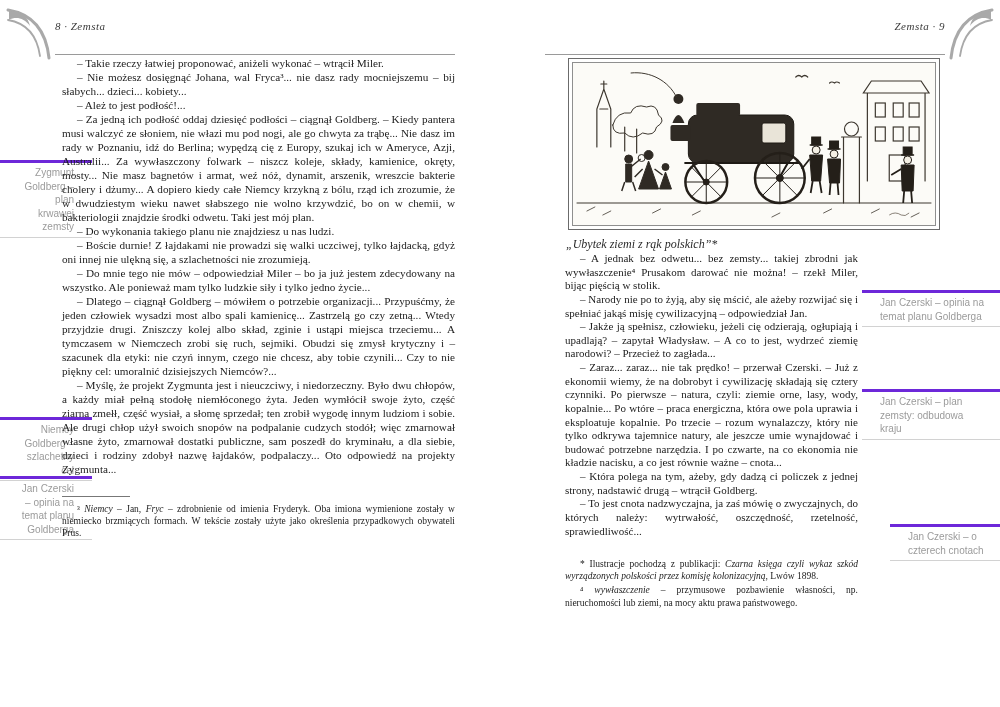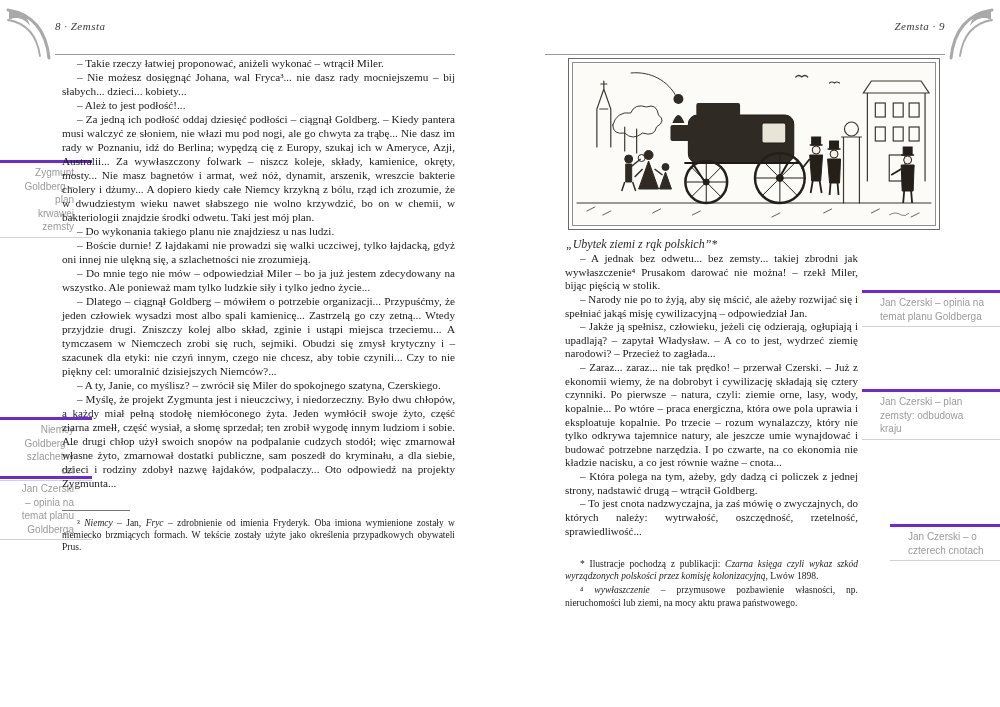--- a/index.html
+++ b/index.html
@@ -68,21 +68,20 @@
 
   <div class="col col-left">
     <p class="para">– Takie rzeczy łatwiej proponować, aniżeli wykonać – wtrącił Miler.</p>
     <p class="para">– Nie możesz dosięgnąć Johana, wal Fryca³... nie dasz rady mocniejszemu – bij słabych... dzieci... kobiety...</p>
     <p class="para">– Ależ to jest podłość!...</p>
     <p class="para">– Za jedną ich podłość oddaj dziesięć podłości – ciągnął Goldberg. – Kiedy pantera musi walczyć ze słoniem, nie włazi mu pod nogi, ale go chwyta za trąbę... Nie dasz im rady w Poznaniu, idź do Berlina; wypędzą cię z Europy, szukaj ich w Ameryce, Azji, Australii... Za wywłaszczony folwark – niszcz koleje, składy, kamienice, okręty, mosty... Nie masz bagnetów i armat, weź nóż, dynamit, arszenik, wreszcie bakterie cholery i dżumy... A dopiero kiedy całe Niemcy krzykną z bólu, rząd ich zrozumie, że w dwudziestym wieku nawet słabszego nie wolno krzywdzić, bo on w chemii, w bakteriologii znajdzie środki odwetu. Taki jest mój plan.</p>
     <p class="para">– Do wykonania takiego planu nie znajdziesz u nas ludzi.</p>
     <p class="para">– Boście durnie! Z łajdakami nie prowadzi się walki uczciwej, tylko łajdacką, gdyż oni innej nie ulękną się, a szlachetności nie zrozumieją.</p>
     <p class="para">– Do mnie tego nie mów – odpowiedział Miler – bo ja już jestem zdecydowany na wszystko. Ale ponieważ mam tylko ludzkie siły i tylko jedno życie...</p>
     <p class="para">– Dlatego – ciągnął Goldberg – mówiłem o potrzebie organizacji... Przypuśćmy, że jeden człowiek wysadzi most albo spali kamienicę... Zastrzelą go czy zetną... Wtedy przyjdzie drugi. Zniszczy kolej albo skład, zginie i ustąpi miejsca trzeciemu... A tymczasem w Niemczech zrobi się ruch, sejmiki. Obudzi się zmysł krytyczny i – szacunek dla etyki: nie czyń innym, czego nie chcesz, aby tobie czynili... Czy to nie piękny cel: umoralnić dzisiejszych Niemców?...</p>
-    <p class="para">– A ty, Janie, co myślisz? – zwrócił się Miler do spokojnego szatyna, Czerskiego.</p>
     <p class="para">– Myślę, że projekt Zygmunta jest i nieuczciwy, i niedorzeczny. Było dwu chłopów, a każdy miał pełną stodołę niemłóconego żyta. Jeden wymłócił swoje żyto, część ziarna zmełł, część wysiał, a słomę sprzedał; ten zrobił wygodę innym ludziom i sobie. Ale drugi chłop użył swoich snopów na podpalanie cudzych stodół; więc zmarnował własne żyto, zmarnował dostatki publiczne, sam poszedł do kryminału, a dla siebie, dzieci i rodziny zdobył nazwę łajdaków, podpalaczy... Oto odpowiedź na projekty Zygmunta...</p>
 
     <div class="fnblock">
       <div class="fn-rule"></div>
       <p class="fn"><span>³ </span><span class="it">Niemcy</span><span> – Jan, </span><span class="it">Fryc</span><span> – zdrobnienie od imienia Fryderyk. Oba imiona wymienione zostały w niemiecko brzmiących formach. W tekście zostały użyte jako określenia przypadkowych obywateli Prus.</span></p>
     </div>
   </div>
 
   <div class="illu-frame">
     <div class="illu-inner">

